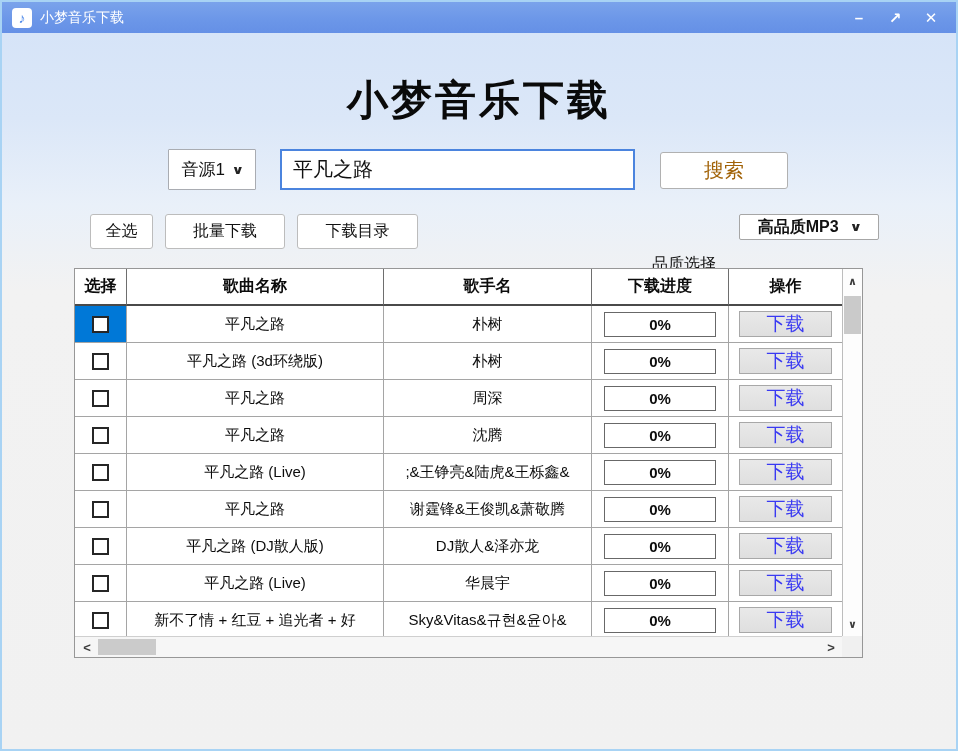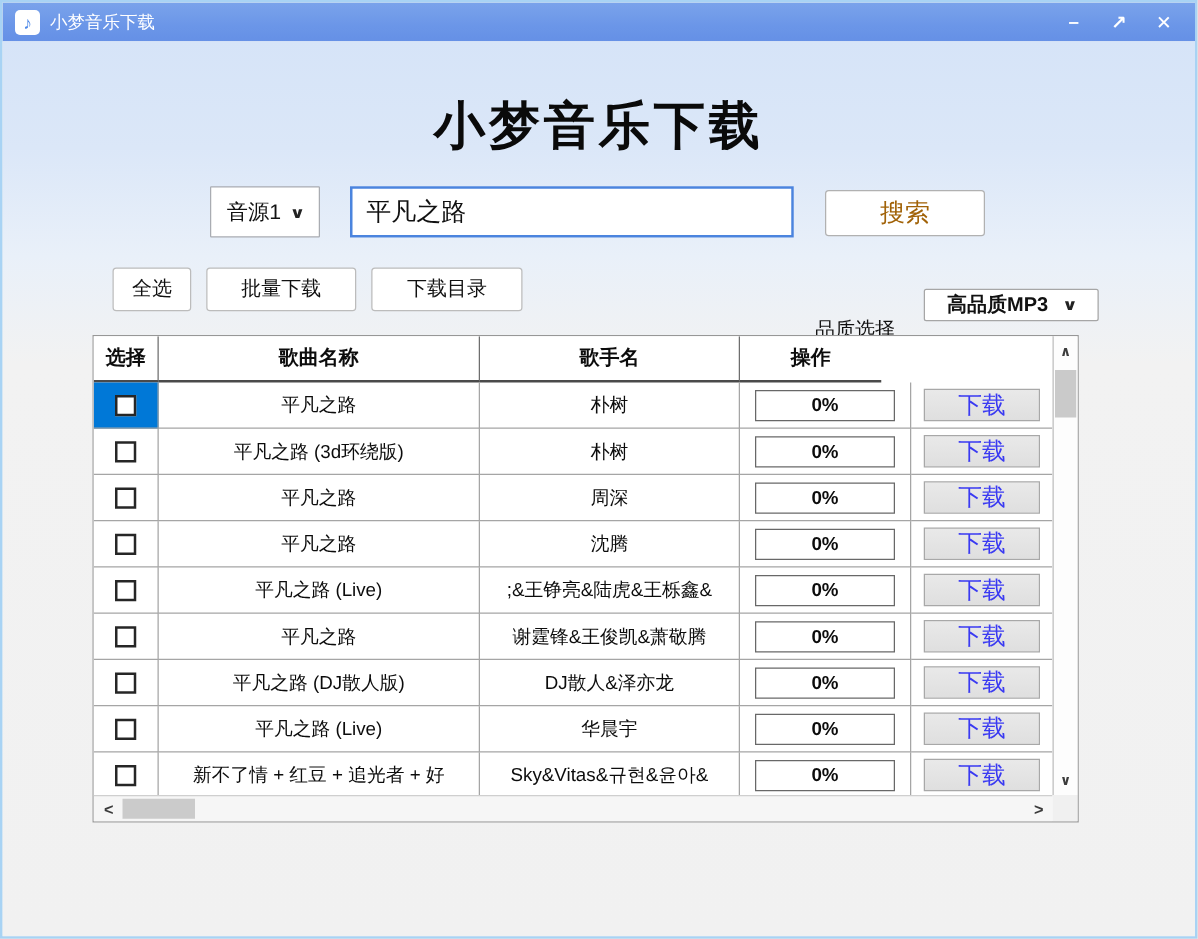--- a/index.html
+++ b/index.html
@@ -67,21 +67,21 @@
     font-size: 16px; color:#111; display:flex; align-items:center; justify-content:center;
   }
   .tb-select-all   { left:88px;  width: 63px;  }
   .tb-batch        { left:163px; width: 120px; }
   .tb-dir          { left:295px; width: 121px; }
   .quality-label   { position:absolute; left:650px; top:189px; font-size:16px; color:#111;margin-top:32px; }
   .quality-select  {
     position:absolute; left:737px; top:181px; width: 140px; height: 26px;
     background:#fff; border:1px solid #a6a6a6; border-radius: 2px;
     display:flex; align-items:center; justify-content:center; gap: 12px;
-    font-size: 16px; font-weight: bold; color:#111;margin-top:17px;
+    font-size: 16px; font-weight: bold; color:#111;
   }
 
   
   .table-wrap {
     position:absolute; left:72px; top:235px; width: 789px; height: 390px;
     background:#fff; border:1px solid #979797;
   }
   .grid { position:absolute; left:0; top:0; right:20px; bottom:21px; overflow:hidden; background:#fff; }
   .t-row { display:flex; height: 37px; }
   .t-cell {
@@ -156,20 +156,21 @@
       <span>高品质MP3</span>
       <span class="chev">∨</span>
     </div>
 
     <div class="table-wrap">
       <div class="grid">
         <div class="t-row t-head">
           <div class="t-cell c1">选择</div>
           <div class="t-cell c2">歌曲名称</div>
           <div class="t-cell c3">歌手名</div>
+          <div class="t-cell c4">下载进度</div>
           <div class="t-cell c5">操作</div>
         </div>
         <div>
   <div class="t-row">
     <div class="t-cell c1 sel">
       <div class="cb"></div>
     </div>
     <div class="t-cell c2">平凡之路</div>
     <div class="t-cell c3">朴树</div>
     <div class="t-cell c4">

